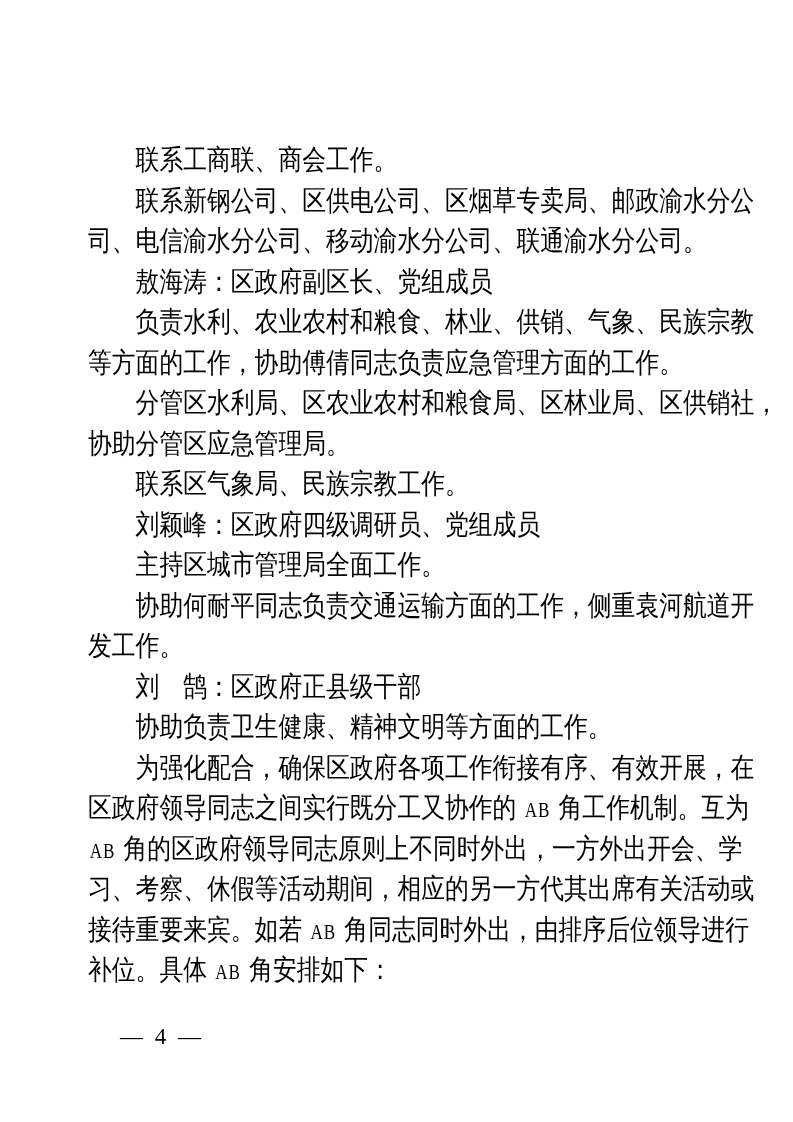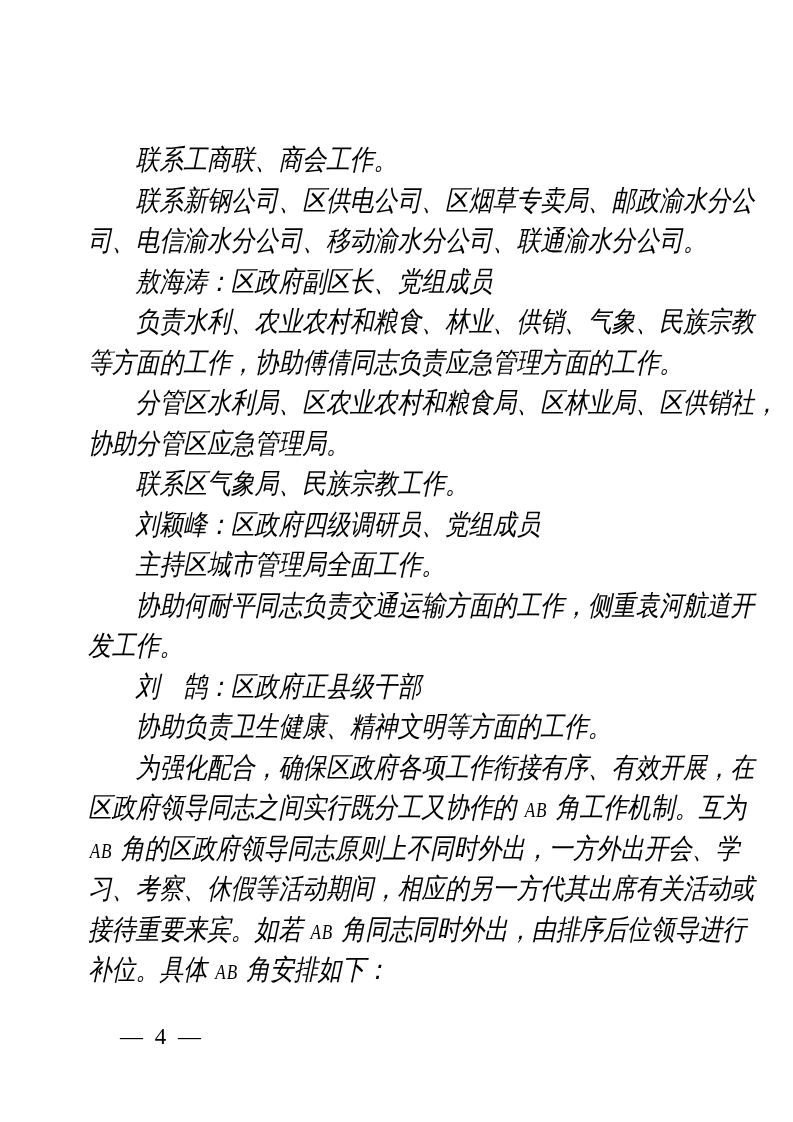--- a/index.html
+++ b/index.html
@@ -14,21 +14,20 @@
     background: #ffffff;
     overflow: hidden;
     font-family: "Liberation Sans", "DejaVu Sans", sans-serif;
     color: #000000;
   }
   .doc-body {
     position: absolute;
     left: 88px;
     top: 140px;
     width: 660px;
-    font-style: italic;
   }
   .line {
     font-size: 28px;
     line-height: 40.5px;
     height: 40.5px;
     white-space: nowrap;
     letter-spacing: 0;
     transform: scaleX(0.85);
     transform-origin: 0 50%;
     font-weight: 500;

